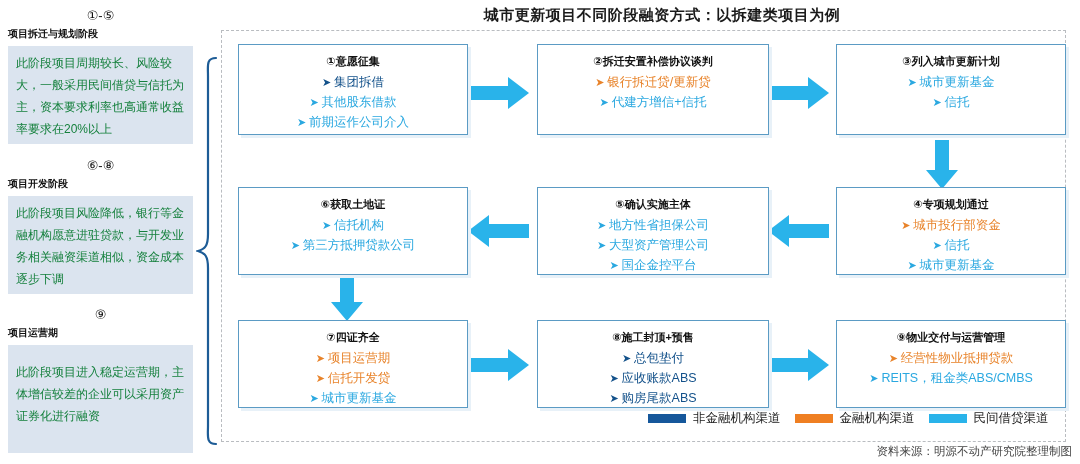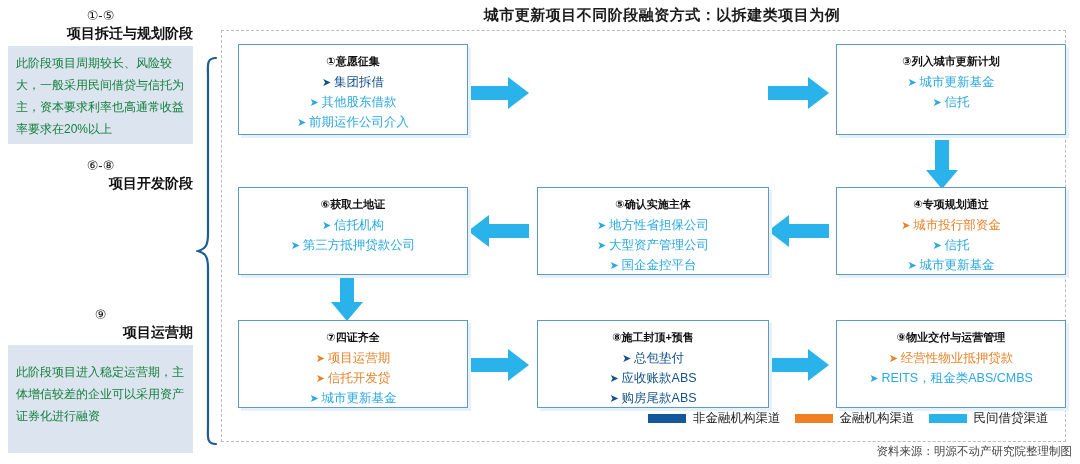--- a/index.html
+++ b/index.html
@@ -40,22 +40,22 @@
     width: 185px;
   }
   .stage-num {
     text-align: center;
     font-size: 13px;
     color: #111;
     line-height: 16px;
     font-weight: 500;
   }
   .stage-name {
-    text-align: right;
-    font-size: 14px;
+    text-align: left;
+    font-size: 10px;
     font-weight: bold;
     color: #111;
     line-height: 19px;
     margin-bottom: 3px;
   }
   .stage-desc {
     background: #dbe4ef;
     color: #15803d;
     font-size: 12px;
     line-height: 22px;
@@ -166,20 +166,21 @@
   <div class="chart-title">城市更新项目不同阶段融资方式：以拆建类项目为例</div>
 
   <div class="stage" id="stage-0">
     <div class="stage-num">①-⑤</div>
     <div class="stage-name">项目拆迁与规划阶段</div>
     <div class="stage-desc">此阶段项目周期较长、风险较大，一般采用民间借贷与信托为主，资本要求利率也高通常收益率要求在20%以上</div>
   </div>
   <div class="stage" id="stage-1">
     <div class="stage-num">⑥-⑧</div>
     <div class="stage-name">项目开发阶段</div>
+    <div class="stage-desc">此阶段项目风险降低，银行等金融机构愿意进驻贷款，与开发业务相关融资渠道相似，资金成本逐步下调</div>
   </div>
   <div class="stage" id="stage-2">
     <div class="stage-num">⑨</div>
     <div class="stage-name">项目运营期</div>
     <div class="stage-desc">此阶段项目进入稳定运营期，主体增信较差的企业可以采用资产证券化进行融资</div>
   </div>
 
   <svg class="brace" viewBox="0 0 22 390">
     <path d="M20,2 C10,2 12,10 12,20 L12,178 C12,190 9,193 2,195 C9,197 12,200 12,212 L12,370 C12,380 10,388 20,388" fill="none" stroke="#1d5c96" stroke-width="2.2" stroke-linecap="round"></path>
   </svg>
@@ -220,20 +221,27 @@
 
   <div class="node" id="node-1" style="left:238px; top:44px; width:230px; height:91px;">
     <div class="node-title">①意愿征集</div>
     <div class="node-items">
       <div class="node-item c-navy"><span class="bullet">➤</span><span>集团拆借</span></div>
       <div class="node-item c-cyan"><span class="bullet">➤</span><span>其他股东借款</span></div>
       <div class="node-item c-cyan"><span class="bullet">➤</span><span>前期运作公司介入</span></div>
     </div>
   </div>
 
+  <div class="node" id="node-2" style="left:537px; top:44px; width:232px; height:91px;">
+    <div class="node-title">②拆迁安置补偿协议谈判</div>
+    <div class="node-items">
+      <div class="node-item c-orange"><span class="bullet">➤</span><span>银行拆迁贷/更新贷</span></div>
+      <div class="node-item c-cyan"><span class="bullet">➤</span><span>代建方增信+信托</span></div>
+    </div>
+  </div>
 
   <div class="node" id="node-3" style="left:836px; top:44px; width:230px; height:91px;">
     <div class="node-title">③列入城市更新计划</div>
     <div class="node-items">
       <div class="node-item c-cyan"><span class="bullet">➤</span><span>城市更新基金</span></div>
       <div class="node-item c-cyan"><span class="bullet">➤</span><span>信托</span></div>
     </div>
   </div>
 
   <div class="node" id="node-4" style="left:836px; top:187px; width:230px; height:88px;">

